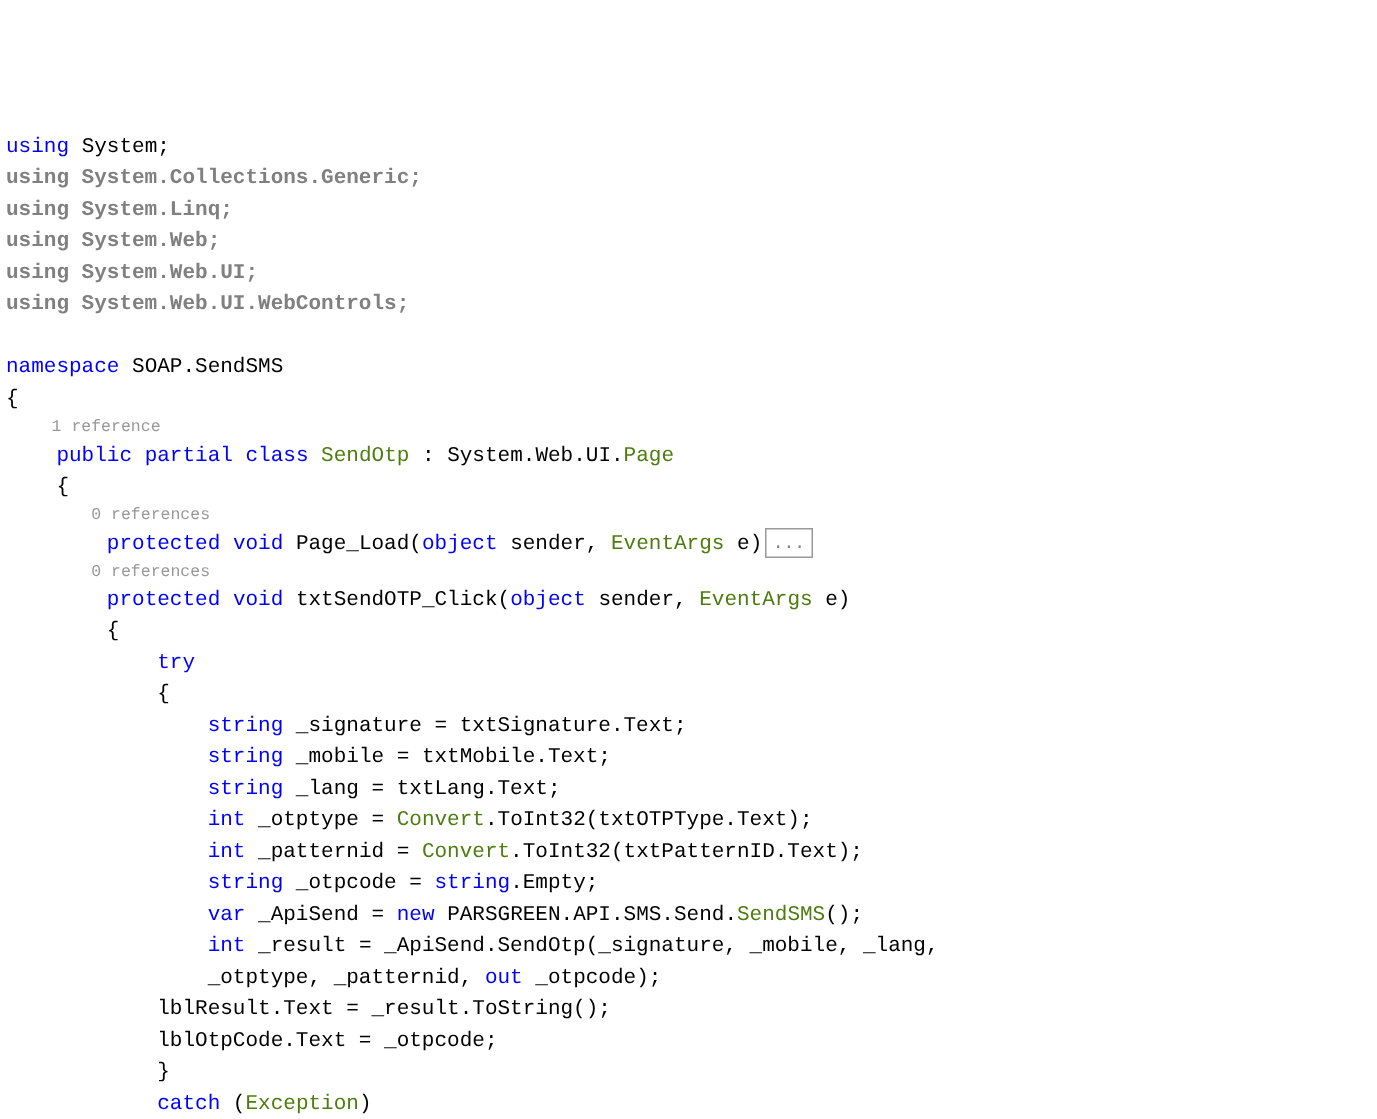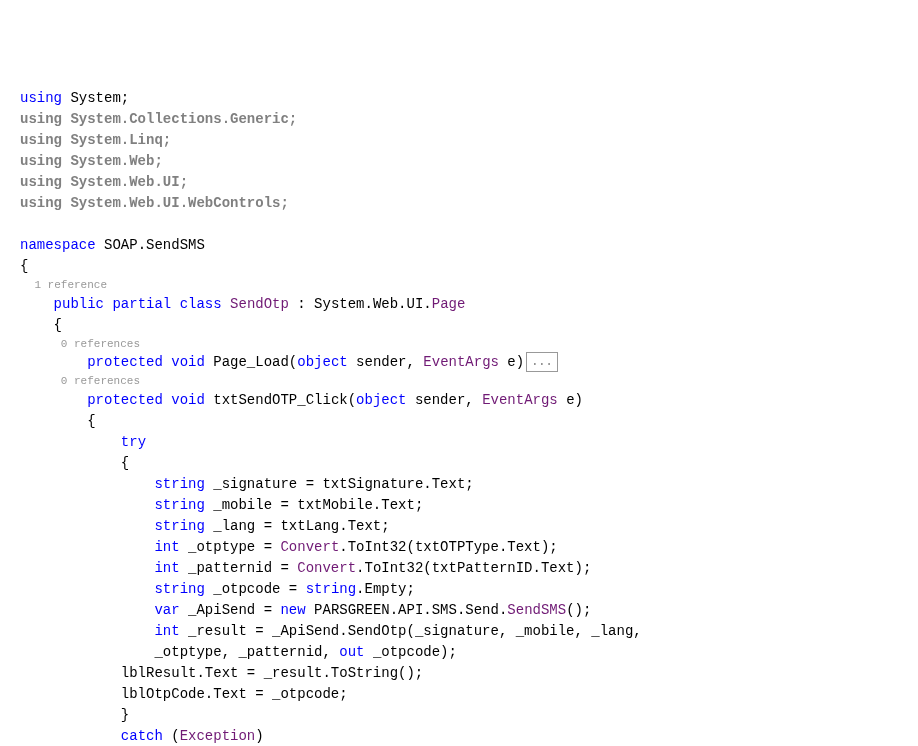--- a/index.html
+++ b/index.html
@@ -10,27 +10,27 @@
     body {
       font-family: Consolas, 'Courier New', monospace;
       font-size: 14px;
       background: #ffffff;
       color: #000000;
       line-height: 1.5;
       padding: 4px 0;
       white-space: pre;
     }
     .line {
-      padding: 0 20px;
+      padding: 0 4px;
     }
     .keyword {
       color: #0000ff;
     }
     .type {
-      color: #701a75;
+      color: #4d7c0f;
     }
     .faded {
       color: #808080;
       font-weight: bold;
     }
     .codelens {
       color: #999999;
       font-size: 11px;
       padding-left: 8px;
     }

